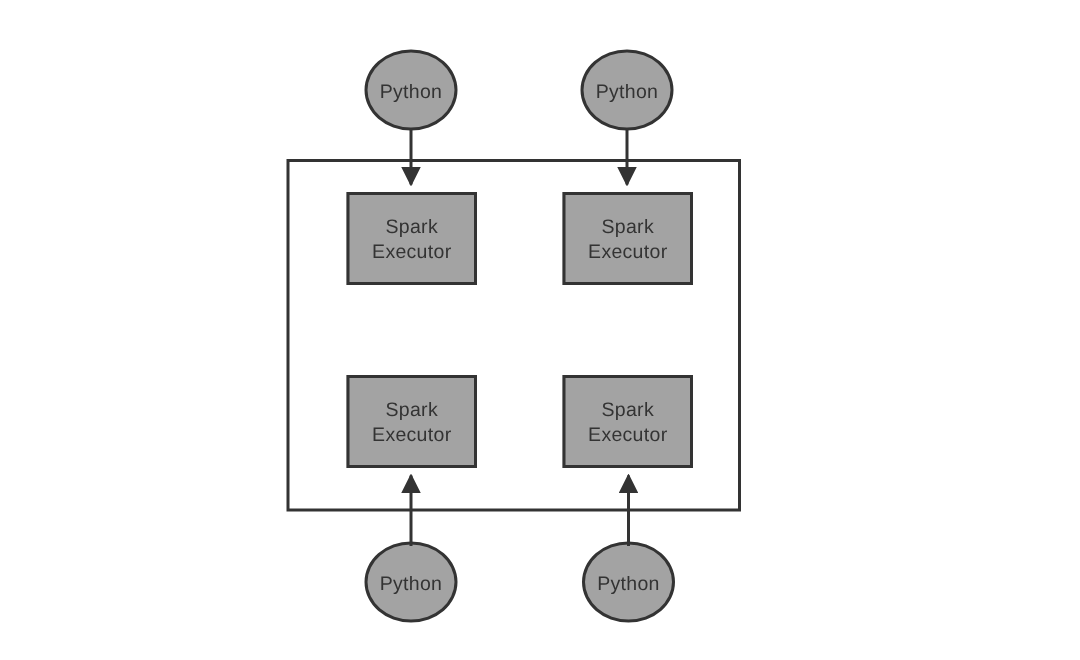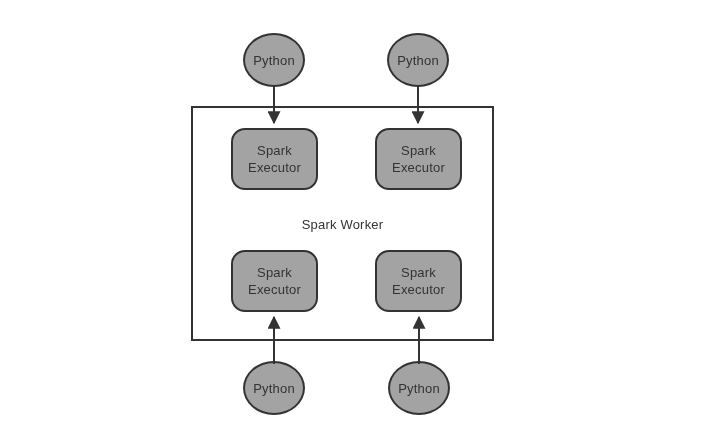--- a/index.html
+++ b/index.html
@@ -30,21 +30,21 @@
     letter-spacing: 0.2px;
   }
   .ellipse {
     width: 62px;
     height: 54px;
     border-radius: 50%;
   }
   .executor {
     width: 87px;
     height: 62px;
-    border-radius: 14px;
+    border-radius: 0;
     padding: 0 6px;
   }
   .worker {
     left: 191px;
     top: 106px;
     width: 303px;
     height: 235px;
     border-radius: 0;
     align-items: flex-start;
     justify-content: center;
@@ -78,21 +78,20 @@
     height: 440px;
     pointer-events: none;
   }
 </style>
 </head>
 <body>
 
 <div class="canvas">
 
   <div class="node worker"></div>
-  <div class="worker-label">Spark Worker</div>
 
   <div class="node executor exec-tl">
     <span>Spark Executor</span>
   </div>
   <div class="node executor exec-tr">
     <span>Spark Executor</span>
   </div>
   <div class="node executor exec-bl">
     <span>Spark Executor</span>
   </div>

